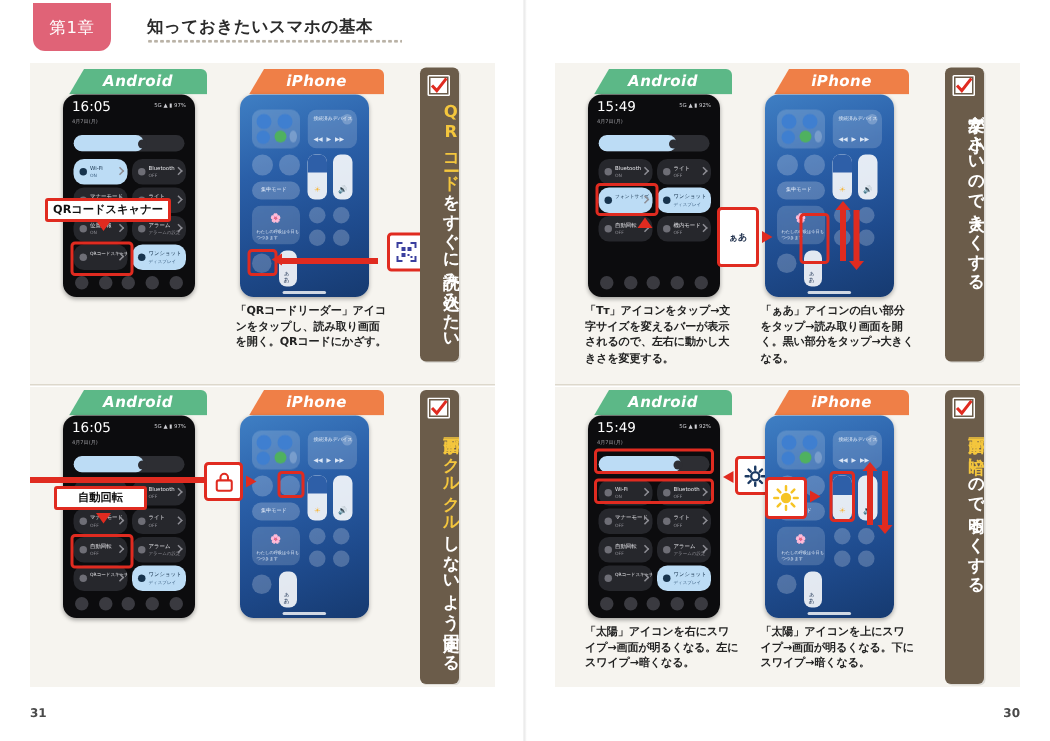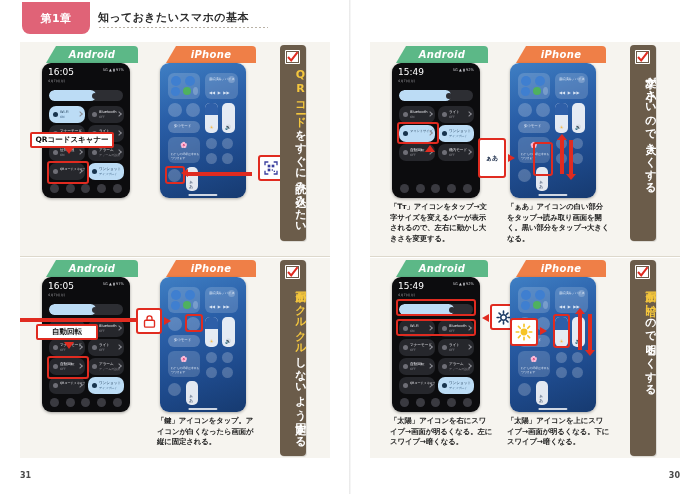--- a/index.html
+++ b/index.html
@@ -39,26 +39,26 @@
 
   
   .header {
     position: absolute;
     left: 0; top: 0;
     width: 350px; height: 40px;
   }
   .chapter-badge {
     position: absolute;
     left: 22px; top: 2px;
-    width: 68px; height: 32px;
+    width: 52px; height: 32px;
     background: #e06377;
     border-radius: 0 0 8px 8px;
     color: #fff;
     font-size: 11px;
-    font-weight: bold;
+    font-weight: normal;
     display: flex;
     align-items: center;
     justify-content: center;
     letter-spacing: .5px;
   }
   .chapter-title {
     position: absolute;
     left: 98px; top: 10px;
     font-size: 11px;
     font-weight: bold;
@@ -485,20 +485,21 @@
               <rect x="13" y="7" width="4" height="4"></rect>
               <rect x="7" y="13" width="4" height="4"></rect>
               <rect x="13" y="14" width="2" height="2"></rect>
               <rect x="16" y="16" width="2" height="2"></rect>
             </g>
         </svg>
       </div>
       <div class="red-bar" style="left:168px; top:130px; width:64px; height:4px;"></div>
       <div class="red-arrow-l" style="left:161px; top:127px;"></div>
 
+      <div class="caption" style="left:137px; top:160px; width:103px;">「QRコードリーダー」アイコンをタップし、読み取り画面を開く。QRコードにかざす。</div>
 
       <div class="vbanner" style="left:260px; top:3px; height:196px;">
         <span class="check">
           <svg width="15" height="14" viewBox="0 0 15 14">
               <rect x="1.5" y="1.5" width="12" height="11" fill="#fff" stroke="#6b5c4a" stroke-width="1"></rect>
               <path d="M3 7 L6.2 10.4 L12.6 2.2" stroke="#e02b20" stroke-width="2" fill="none"></path>
             </svg>
         </span>
         <div class="vbanner-text">
           <span><span class="hl">QRコード</span><span>をすぐに読み込みたい</span></span>
@@ -627,21 +628,20 @@
       <div class="red-box" style="left:165px; top:56px; width:18px; height:18px;"></div>
       <div class="red-callout" style="left:116px; top:50px; width:26px; height:26px;">
         <svg width="15" height="15" viewBox="0 0 24 24">
           <rect x="4" y="10" width="16" height="11" rx="2" fill="none" stroke="#e02b20" stroke-width="2.2"></rect>
           <path d="M8 10V7a4 4 0 0 1 8 0v3" fill="none" stroke="#e02b20" stroke-width="2.2"></path>
         </svg>
       </div>
       <div class="red-arrow-r" style="left:144px; top:59px;"></div>
       <div class="red-bar" style="left:0px; top:60px; width:118px; height:4px;"></div>
 
-      <div class="caption" style="left:137px; top:158px; width:103px;">「鍵」アイコンをタップ。アイコンが白くなったら画面が縦に固定される。</div>
 
       <div class="vbanner" style="left:260px; top:2px; height:196px;">
         <span class="check">
           <svg width="15" height="14" viewBox="0 0 15 14">
               <rect x="1.5" y="1.5" width="12" height="11" fill="#fff" stroke="#6b5c4a" stroke-width="1"></rect>
               <path d="M3 7 L6.2 10.4 L12.6 2.2" stroke="#e02b20" stroke-width="2" fill="none"></path>
             </svg>
         </span>
         <div class="vbanner-text">
           <span><span class="hl">画面がクルクル</span><span>しないよう固定する</span></span>

